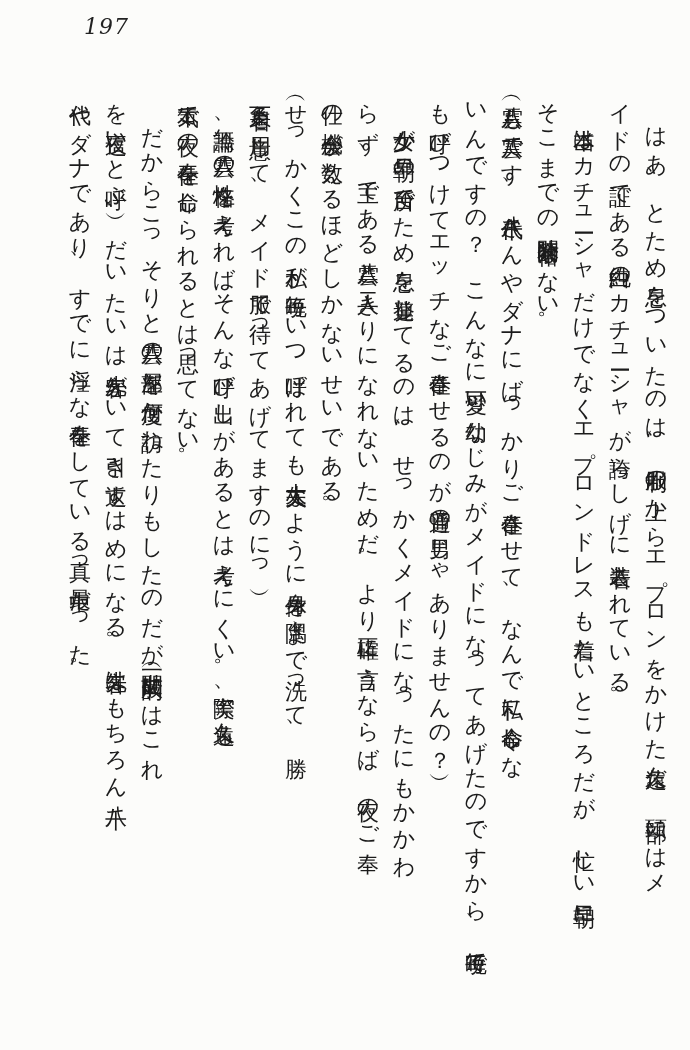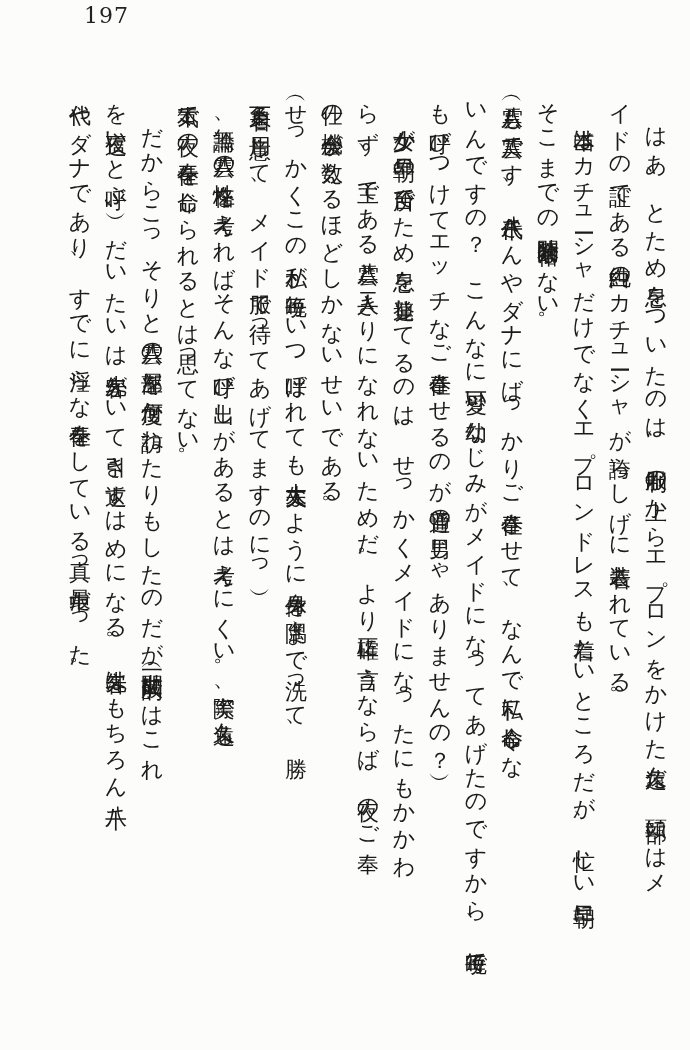--- a/index.html
+++ b/index.html
@@ -15,23 +15,24 @@
   .book-page {
     position: relative;
     width: 690px;
     height: 1050px;
     background: #fcfcfa;
     overflow: hidden;
     color: #1b1b1b;
   }
   .page-number {
     position: absolute;
-    top: 3px;
+    top: 14px;
     left: 84px;
     font-size: 22px;
+    font-style: italic;
     letter-spacing: 1px;
     color: #222;
   }
   .vertical-text-block {
     position: absolute;
     top: 88px;
     right: 16px;
     height: 928px;
     writing-mode: vertical-rl;
     -webkit-writing-mode: vertical-rl;

